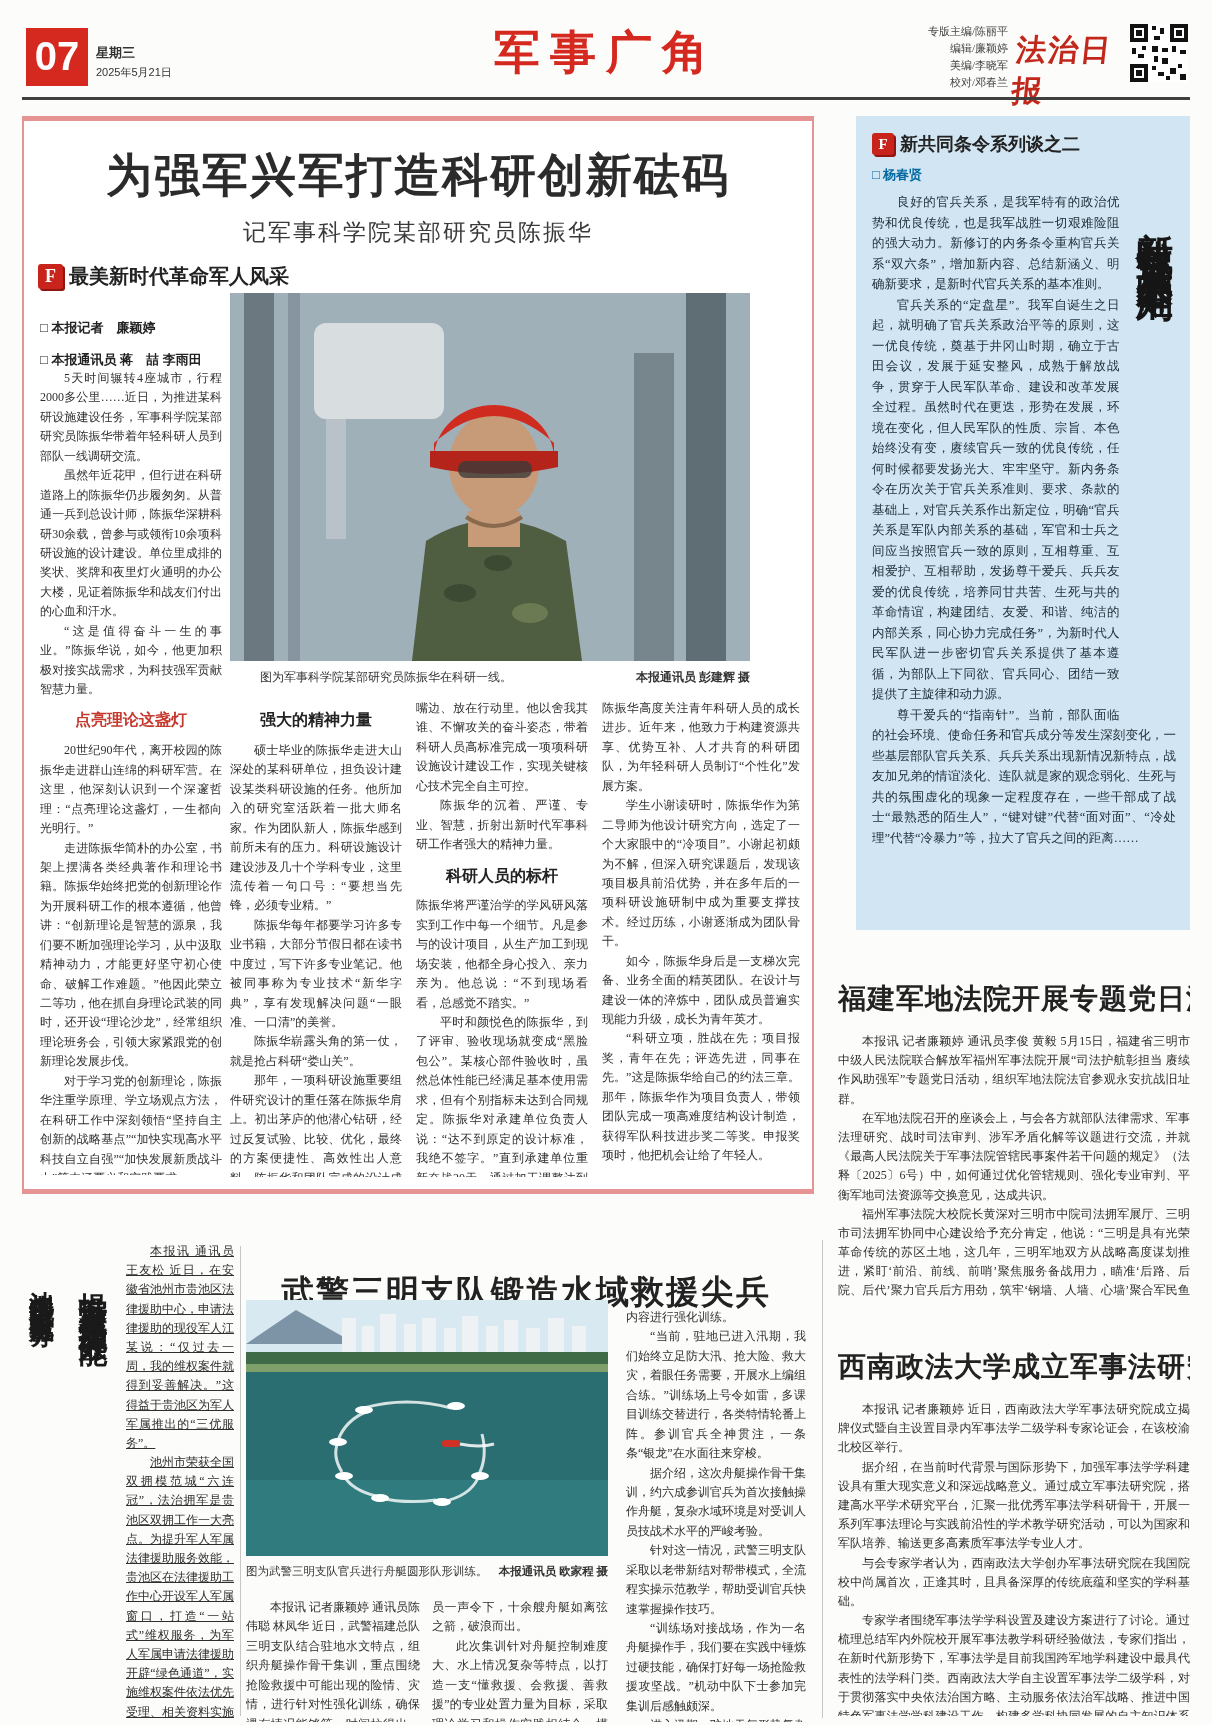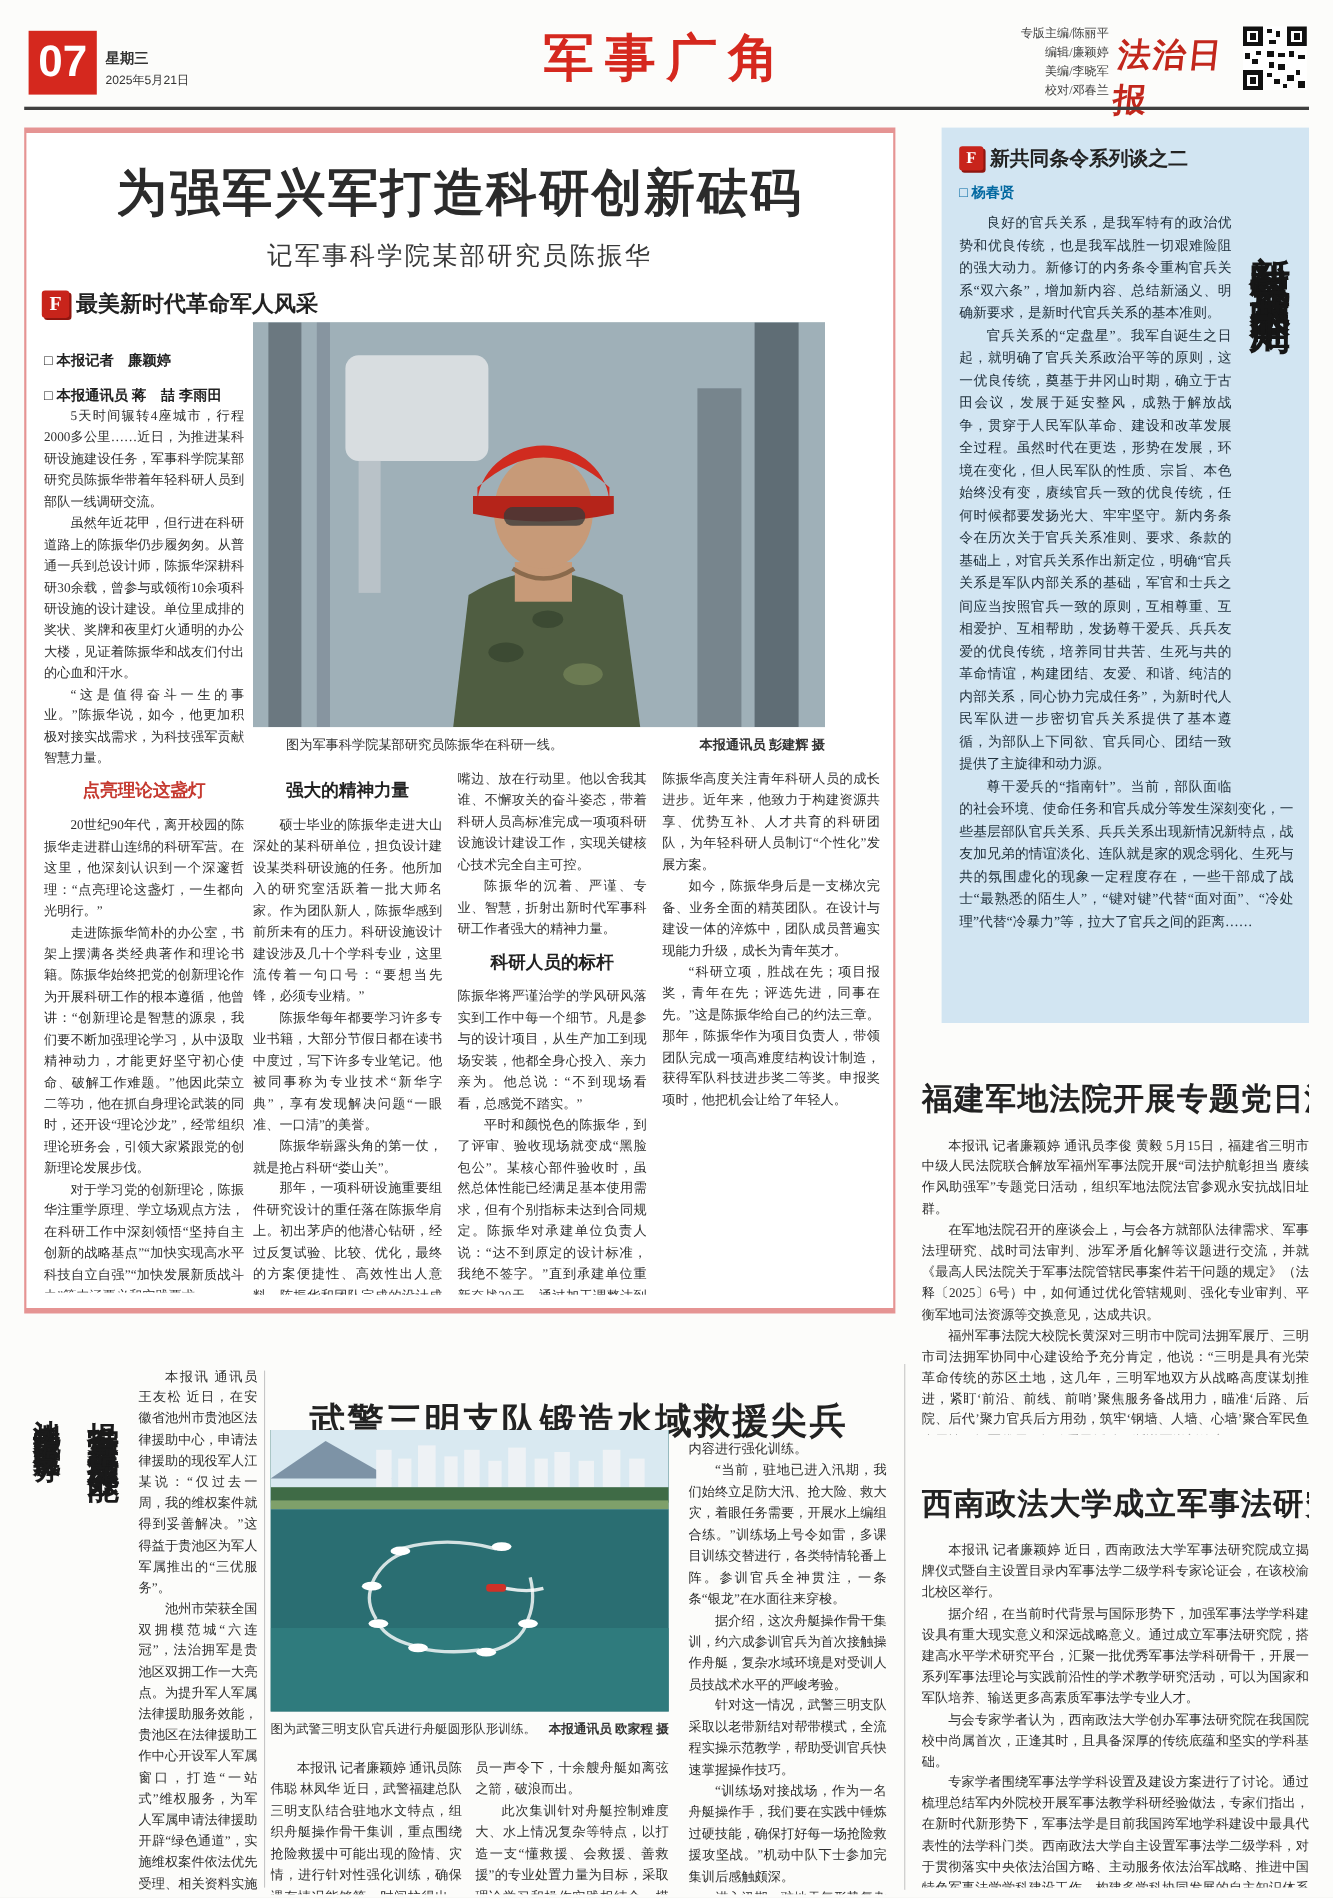--- a/index.html
+++ b/index.html
@@ -80,21 +80,21 @@
   .w-caption { position:absolute; left:0; top:326px; width:362px; display:flex; justify-content:space-between;
                font-size:11.5px; color:#333; }
   .w-caption .credit { font-weight:bold; white-space:nowrap; }
   .w-colA { left:0; top:360px; width:174px; height:124px; }
   .w-colB { left:186px; top:360px; width:176px; height:124px; }
   .w-colC { left:380px; top:70px; width:180px; height:414px; }
 
   
   .chizhou { position:absolute; left:22px; top:1242px; width:212px; height:478px; overflow:hidden;
              font-size:12px; line-height:1.6; text-align:justify; }
-  .chizhou p { text-indent:2em; margin:0; }
+  .chizhou p { text-indent:2em; margin:0;text-decoration:underline; }
   .cz-titles { float:left; width:94px; height:440px; margin:28px 10px 4px 0; display:flex; gap:8px; }
   .cz-t { writing-mode:vertical-rl; font-family:"Liberation Sans", sans-serif; font-weight:bold; color:#1a1a1a; }
   .cz-t1 { font-size:25px; letter-spacing:3px; }
   .cz-t2 { font-size:29px; letter-spacing:4px; }
 
   .vrule { position:absolute; width:1px; background:#c6c6c6; }
 </style>
 </head>
 <body>
 
@@ -213,20 +213,21 @@
         </div>
       <div class="subhead dark">科研人员的标杆</div>
       <div>
           <p>陈振华将严谨治学的学风研风落实到工作中每一个细节。凡是参与的设计项目，从生产加工到现场安装，他都全身心投入、亲力亲为。他总说：“不到现场看看，总感觉不踏实。”</p>
           <p>平时和颜悦色的陈振华，到了评审、验收现场就变成“黑脸包公”。某核心部件验收时，虽然总体性能已经满足基本使用需求，但有个别指标未达到合同规定。陈振华对承建单位负责人说：“达不到原定的设计标准，我绝不签字。”直到承建单位重新奋战20天，通过加工调整达到设计精度要求，才在他那里过了关。他常说，“情况再紧、技术再复杂，也不能留有任何瑕疵。”</p>
         </div>
     </div>
     <div class="col m-col4" data-cont="">
       <div data-cont="">
           <p>陈振华高度关注青年科研人员的成长进步。近年来，他致力于构建资源共享、优势互补、人才共育的科研团队，为年轻科研人员制订“个性化”发展方案。</p>
+          <p>学生小谢读研时，陈振华作为第二导师为他设计研究方向，选定了一个大家眼中的“冷项目”。小谢起初颇为不解，但深入研究课题后，发现该项目极具前沿优势，并在多年后的一项科研设施研制中成为重要支撑技术。经过历练，小谢逐渐成为团队骨干。</p>
           <p>如今，陈振华身后是一支梯次完备、业务全面的精英团队。在设计与建设一体的淬炼中，团队成员普遍实现能力升级，成长为青年英才。</p>
           <p>“科研立项，胜战在先；项目报奖，青年在先；评选先进，同事在先。”这是陈振华给自己的约法三章。那年，陈振华作为项目负责人，带领团队完成一项高难度结构设计制造，获得军队科技进步奖二等奖。申报奖项时，他把机会让给了年轻人。</p>
         </div>
     </div>
   </div>
 
   <div class="essay">
     <div class="e-kicker">
       <span class="cube small">F</span>
       <span class="k">新共同条令系列谈之二</span>

